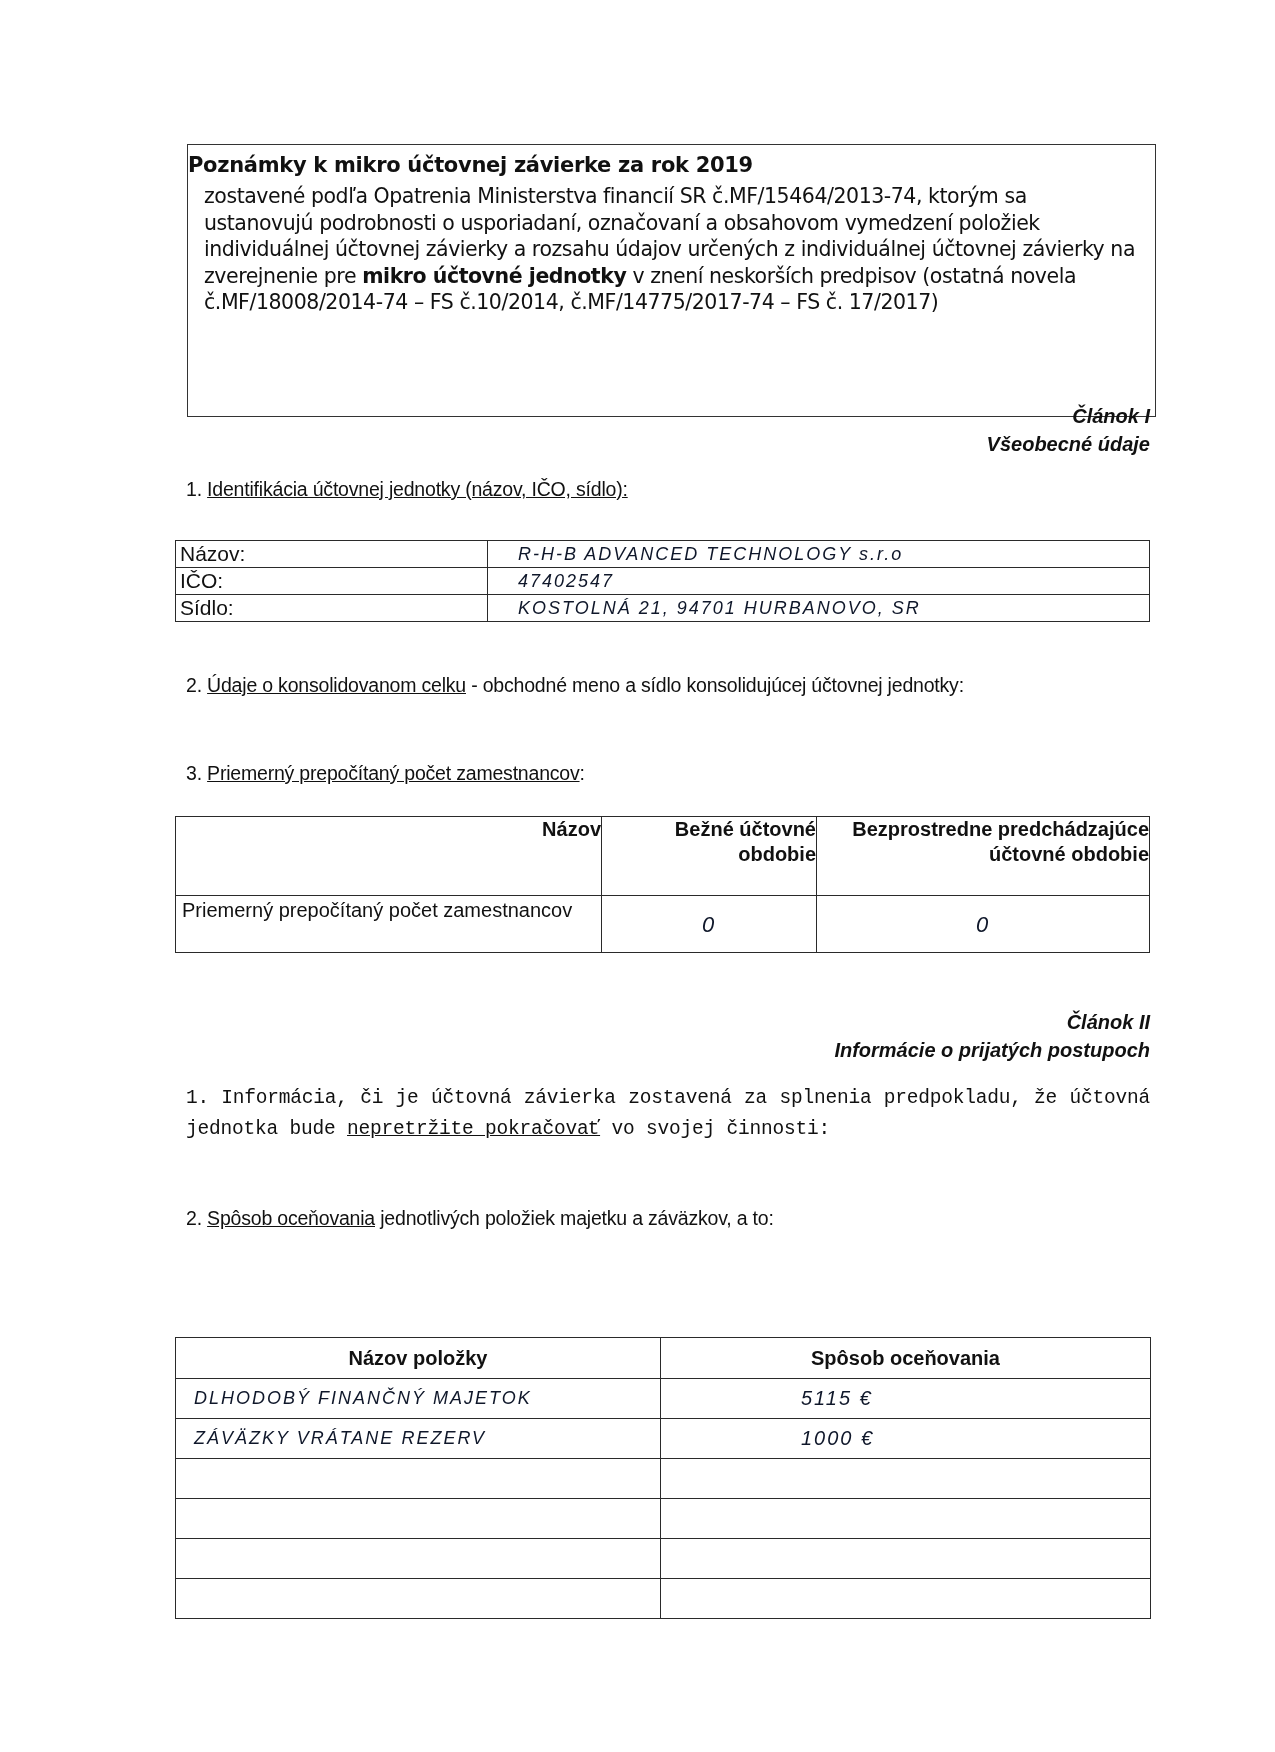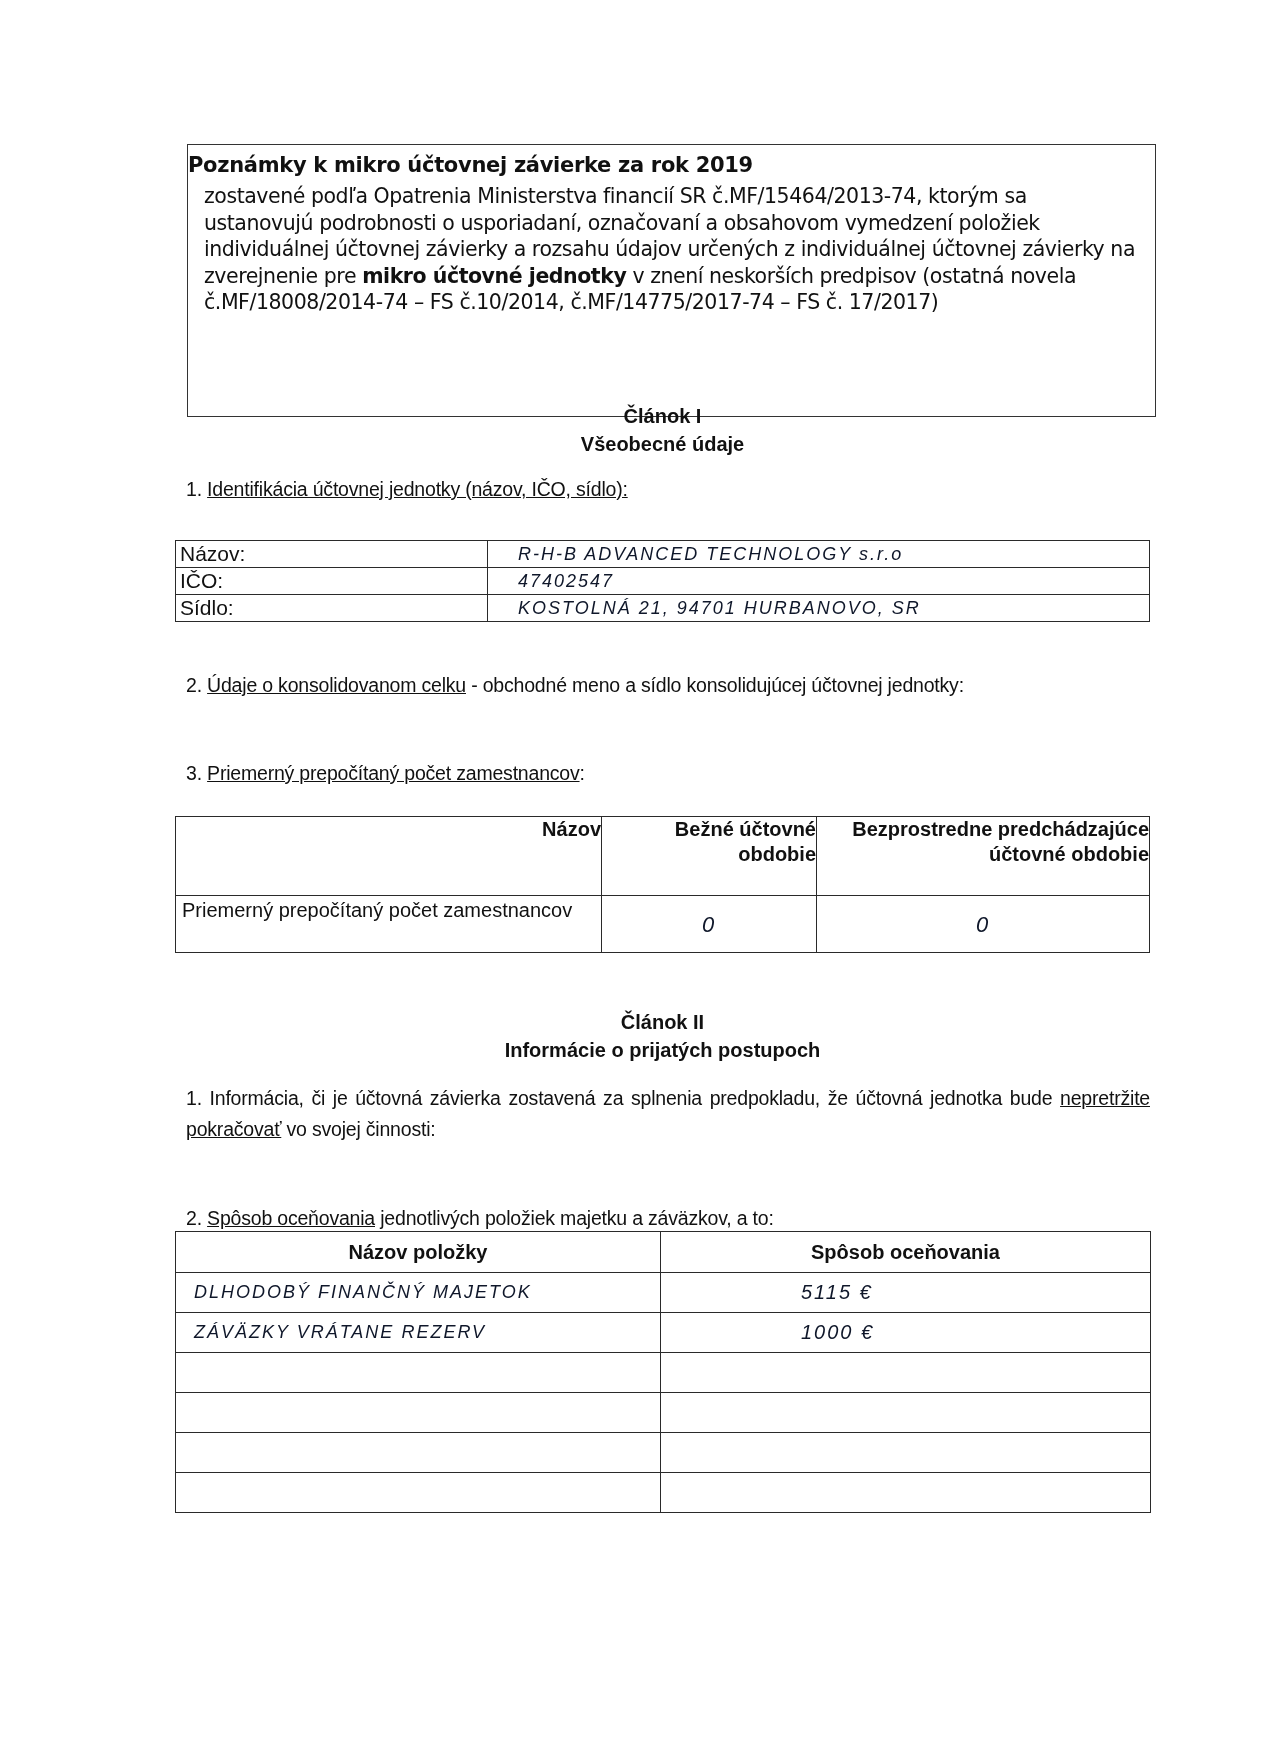--- a/index.html
+++ b/index.html
@@ -21,23 +21,24 @@
     .hdr-title {
       font-weight: bold; font-size: 21px; line-height: 28px; letter-spacing: -0.3px;
     }
     .hdr-body {
       font-size: 20.5px; line-height: 26.5px; padding: 4px 16px 0 16px;
       letter-spacing: -0.45px;
     }
     .hdr-body b { font-weight: bold; }
 
     .center-title {
-      left: 175px; width: 975px; text-align: center;
+      left: 175px; width: 975px; text-align: right;
       font-weight: bold; font-size: 20px; line-height: 28px;
       font-family: "Liberation Sans", sans-serif;
+      font-style: italic;
     }
     .para {
       left: 186px; width: 964px;
       font-size: 19.5px; line-height: 31px; letter-spacing: -0.2px;
       font-family: "Liberation Sans", sans-serif;
     }
     .para.justify { text-align: justify; text-align-last: left; }
     .u { text-decoration: underline; }
 
     table.grid { position: absolute; border-collapse: collapse; table-layout: fixed; }
@@ -57,21 +58,21 @@
     .id-table td.val { padding-left: 30px; font-size: 18px; }
 
     
     .emp-table { left: 175px; top: 816px; width: 975px; }
     .emp-table th { font-weight: bold; font-size: 20px; line-height: 25px; height: 78px; text-align: right; padding-top: 2px; }
     .emp-table td { height: 54px; font-size: 20px; line-height: 25px; }
     .emp-table td.lbl { padding-left: 6px; padding-top: 2px; }
     .emp-table td.val { text-align: center; vertical-align: middle; font-size: 22px; }
 
     
-    .val-table { left: 175px; top: 1231px; width: 976px; }
+    .val-table { left: 175px; top: 1337px; width: 976px; }
     .val-table th { font-weight: bold; font-size: 20px; line-height: 40px; height: 40px; text-align: center; }
     .val-table td { height: 39px; font-size: 18px; line-height: 39px; }
     .val-table td.name { padding-left: 18px; }
     .val-table td.amt { padding-left: 140px; font-size: 20px; }
   </style>
 </head>
 <body>
 
 <div class="abs hdr-box">
   <div class="hdr-title">Poznámky k mikro účtovnej závierke za rok 2019</div>
@@ -124,21 +125,21 @@
     <td class="lbl">Priemerný prepočítaný počet zamestnancov</td>
     <td class="val hand">0</td>
     <td class="val hand">0</td>
   </tr>
 </tbody>
   </table>
 
 <div class="abs center-title" style="top:1008px;">Článok II</div>
 <div class="abs center-title" style="top:1036px;">Informácie o prijatých postupoch</div>
 
-<div class="abs para justify" style="top:1083px;"><span>1. Informácia, či je účtovná závierka zostavená za splnenia predpokladu, že účtovná jednotka bude </span><span class="u">nepretržite pokračovať</span><span> vo svojej činnosti:</span></div>
+<div class="abs para justify" style="top:1083px;font-family:Liberation Mono, monospace;"><span>1. Informácia, či je účtovná závierka zostavená za splnenia predpokladu, že účtovná jednotka bude </span><span class="u">nepretržite pokračovať</span><span> vo svojej činnosti:</span></div>
 
 <div class="abs para" style="top:1203px;"><span>2. </span><span class="u">Spôsob oceňovania</span><span> jednotlivých položiek majetku a záväzkov, a to:</span></div>
 
 <table class="grid val-table">
   <colgroup>
       <col style="width:485px">
       <col>
     </colgroup>
   <tbody>
       <tr>

